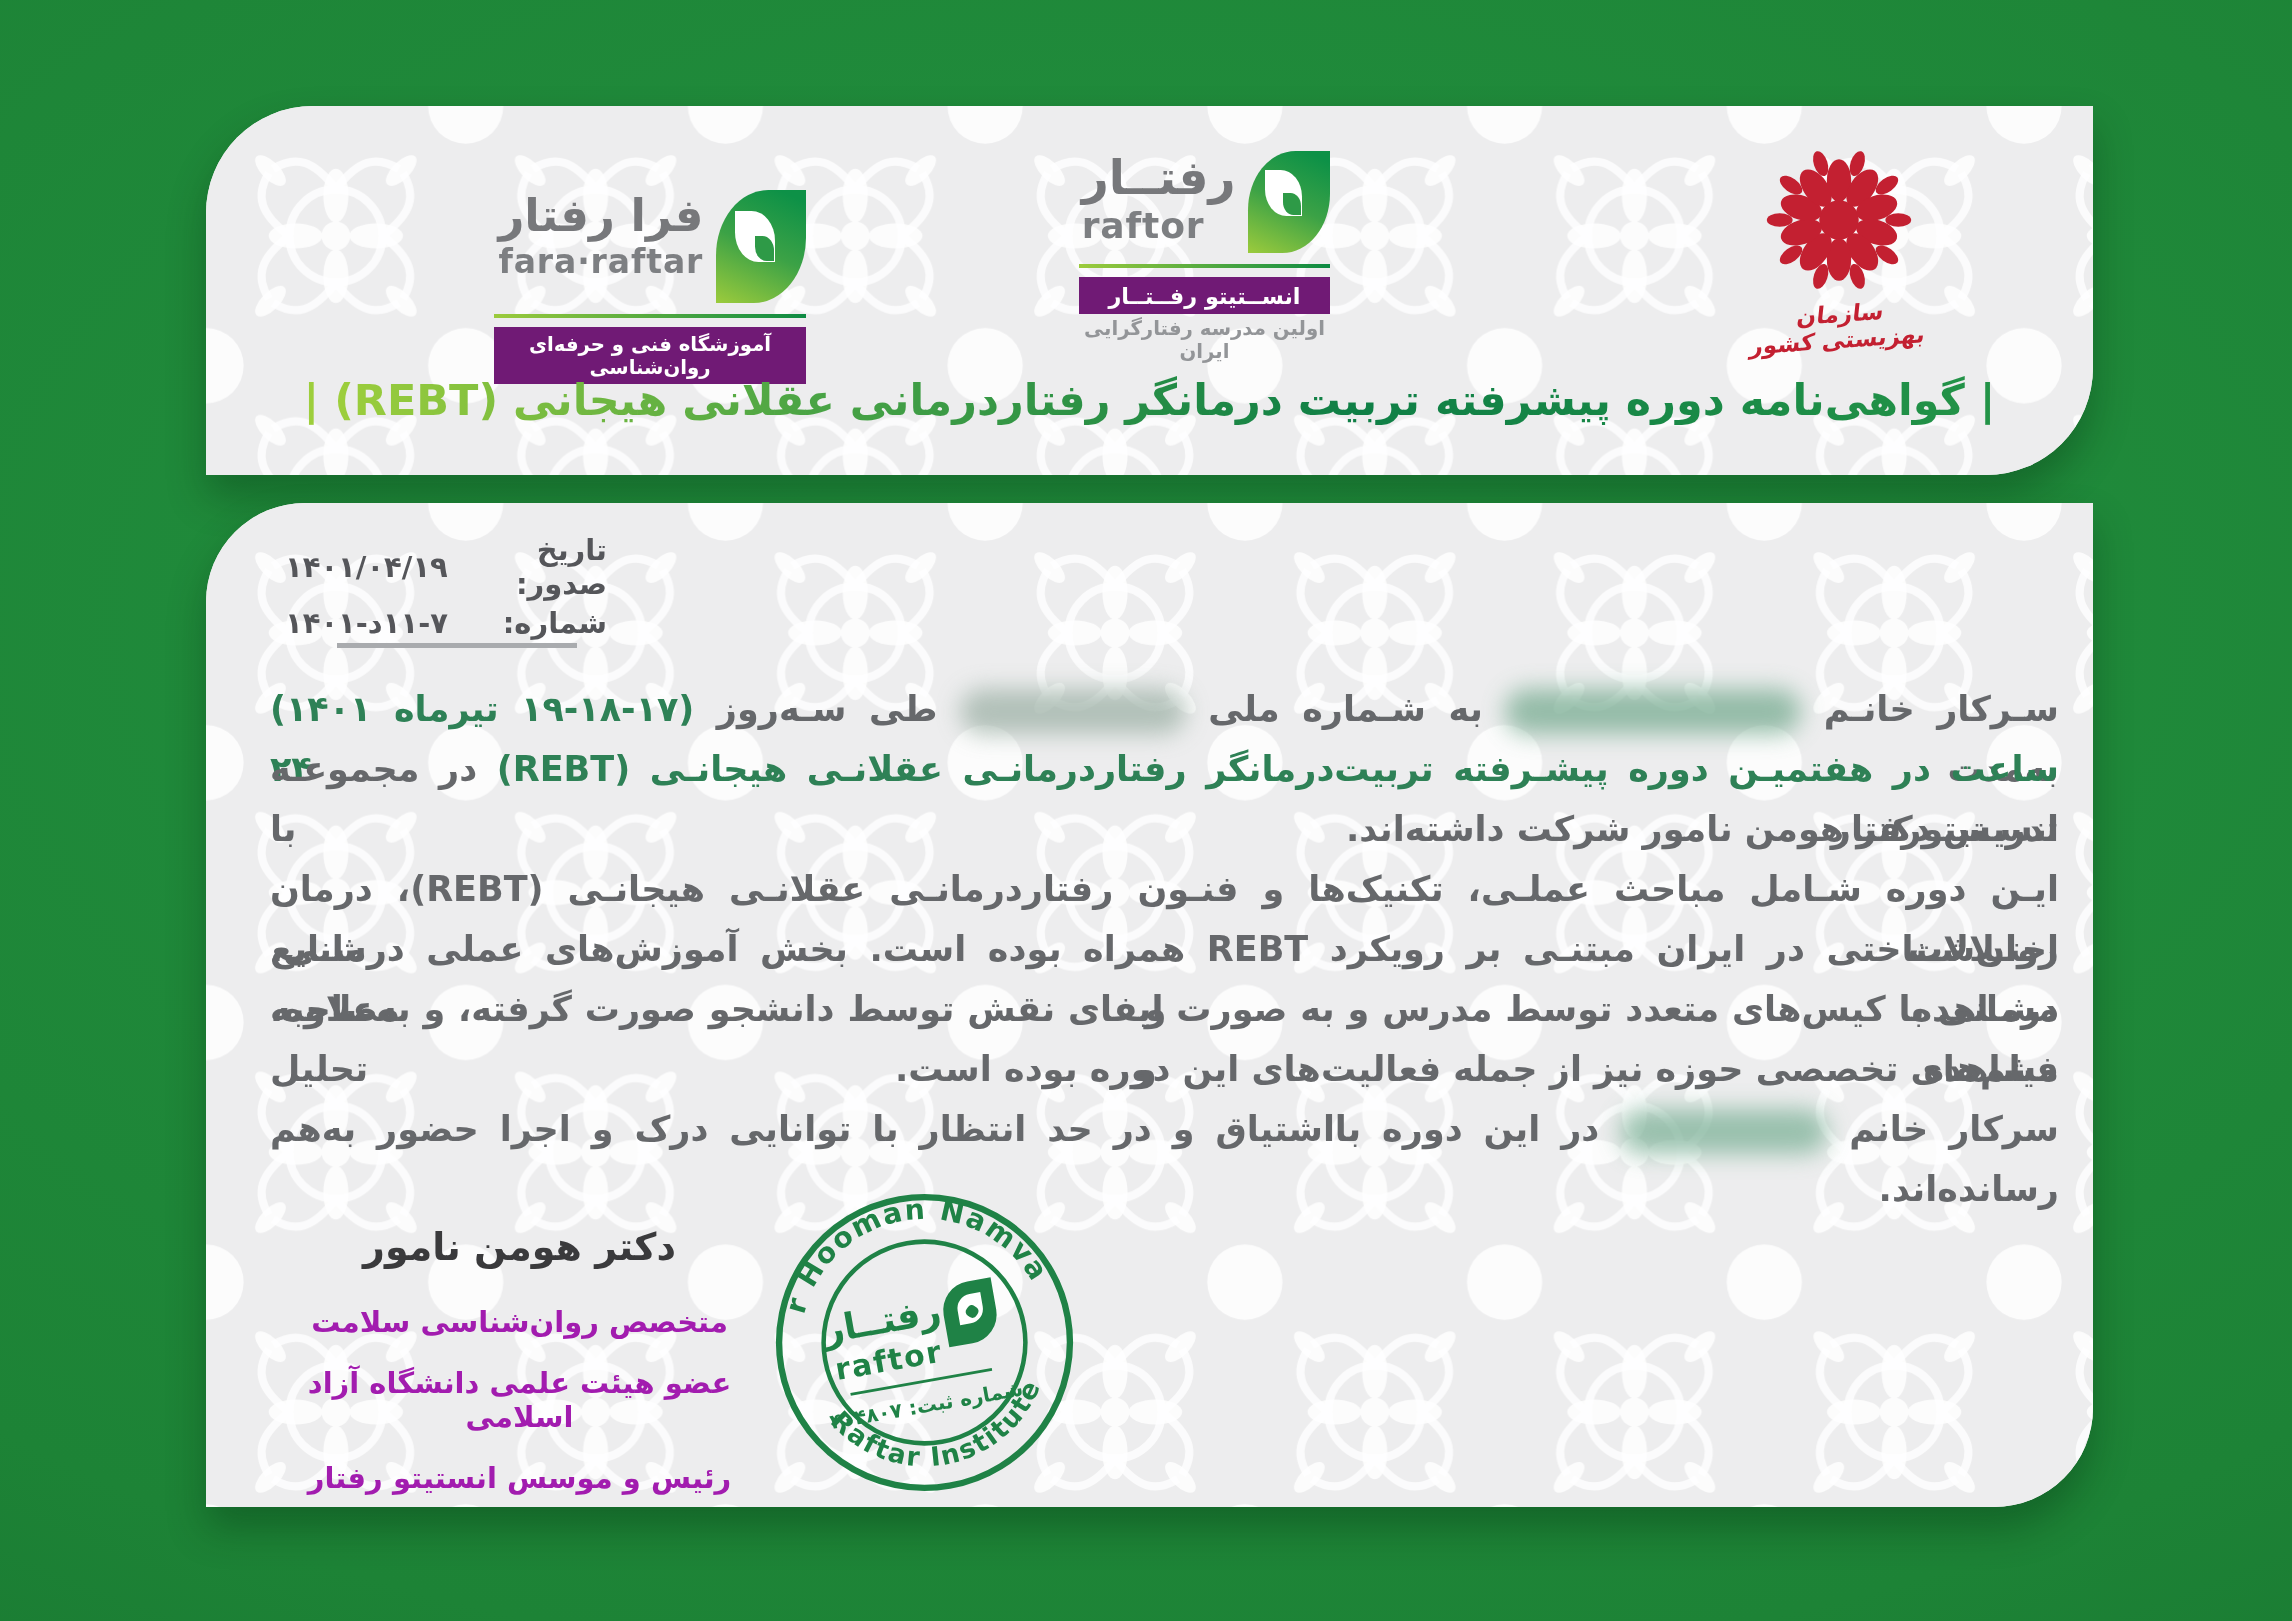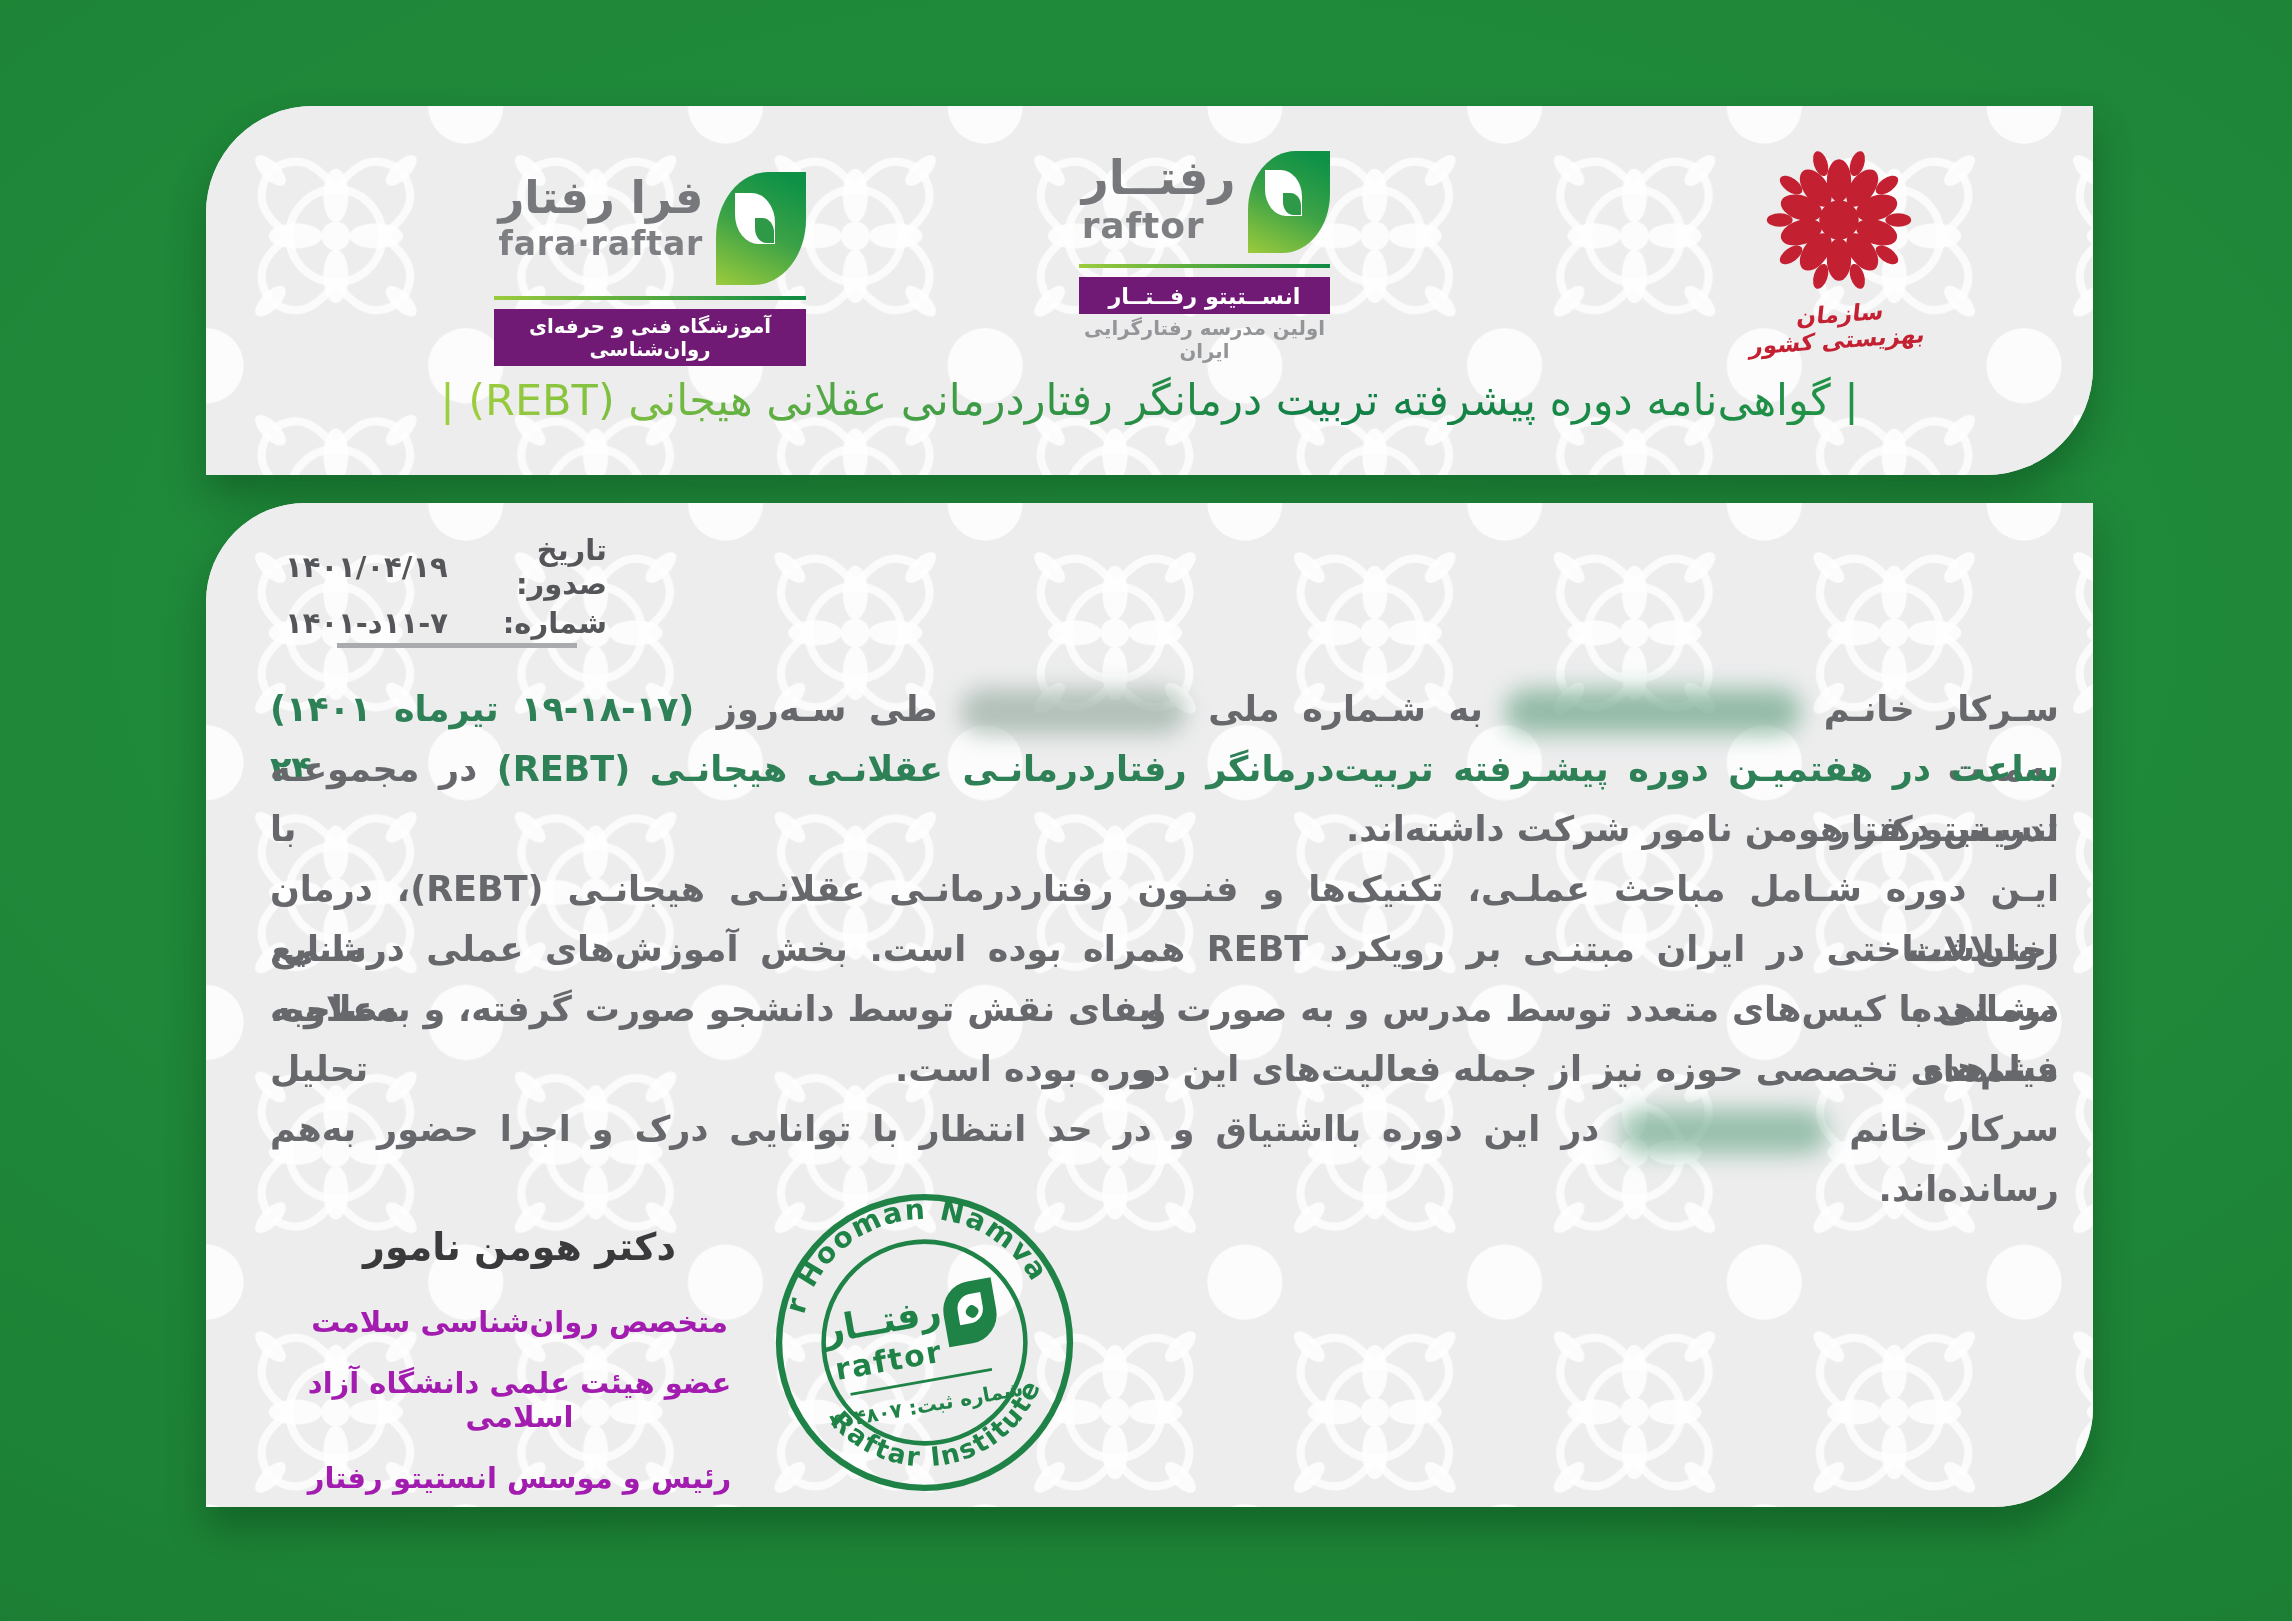--- a/index.html
+++ b/index.html
@@ -23,39 +23,39 @@
   .leaf .leaf-in  { position:absolute; left:21%; top:19%; width:45%; height:45%;
                     background:#fff; border-radius:0 58% 0 58%; }
   .leaf .leaf-core{ position:absolute; left:43%; top:41%; width:22%; height:22%;
                     background:#2e9a47; border-radius:0 58% 0 58%; }
   .wordmark-fa { color:#77787b; font-weight:bold; }
   .wordmark-en { color:#7d7f82; font-weight:bold; letter-spacing:0.9px; direction:ltr; }
   .grad-line { height:4.5px; background:linear-gradient(90deg,#9ccb3c,#0d8a43); margin:10.7px 0 9px; }
   .grey-box { background:#701a75; color:#fff; font-weight:bold; text-align:center; padding:5.4px 3.6px; }
   .logo-tagline { color:#939598; font-weight:bold; text-align:center; margin-top:3px; }
 
-  .logo-fara { left:288px; top:66px; width:312px; }
+  .logo-fara { left:288px; top:84px; width:312px; }
   .logo-fara .wordmark-fa { font-size:45px; line-height:52px; }
   .logo-fara .wordmark-en { font-size:33px; }
   .logo-fara .leaf { width:90px; height:113px; }
   .logo-fara .grey-box { font-size:19.7px; }
 
   .logo-raftar { left:873px; top:45px; width:251px; }
   .logo-raftar .wordmark-fa { font-size:47px; line-height:54px; }
   .logo-raftar .wordmark-en { font-size:36px; }
   .logo-raftar .leaf { width:82px; height:102px; }
   .logo-raftar .grey-box { font-size:22.4px; }
   .logo-raftar .logo-tagline { font-size:19.7px; }
 
   .logo-behzisti { left:1539px; top:38px; width:188px; text-align:center; }
   .behzisti-name { color:#c32031; font-weight:bold; font-size:23px; margin-top:5.4px;
                    transform:rotate(-4deg) skewX(-10deg); }
 
   .banner-title { position:absolute; left:0; right:0; top:269px; text-align:center; direction:rtl; }
-  .banner-title span { display:inline-block; font-size:43px; font-weight:normal;
+  .banner-title span { display:inline-block; font-size:43px; font-weight:bold;
       background:linear-gradient(90deg,#9dce3c 2%,#4aa445 30%,#0f7f46 62%,#239347 100%);
       -webkit-background-clip:text; background-clip:text; color:transparent; }
 
   
   .meta { position:absolute; left:79px; top:36px; width:322px; direction:rtl;
           color:#55565a; font-weight:bold; font-size:29px; }
   .meta-row { display:flex; justify-content:space-between; height:56px; align-items:center; }
   .divider { position:absolute; left:131px; top:140px; width:240px; height:5.4px; background:#a9abae; }
 
   .bodytext { position:absolute; left:64px; right:34px; top:176px; direction:rtl;

